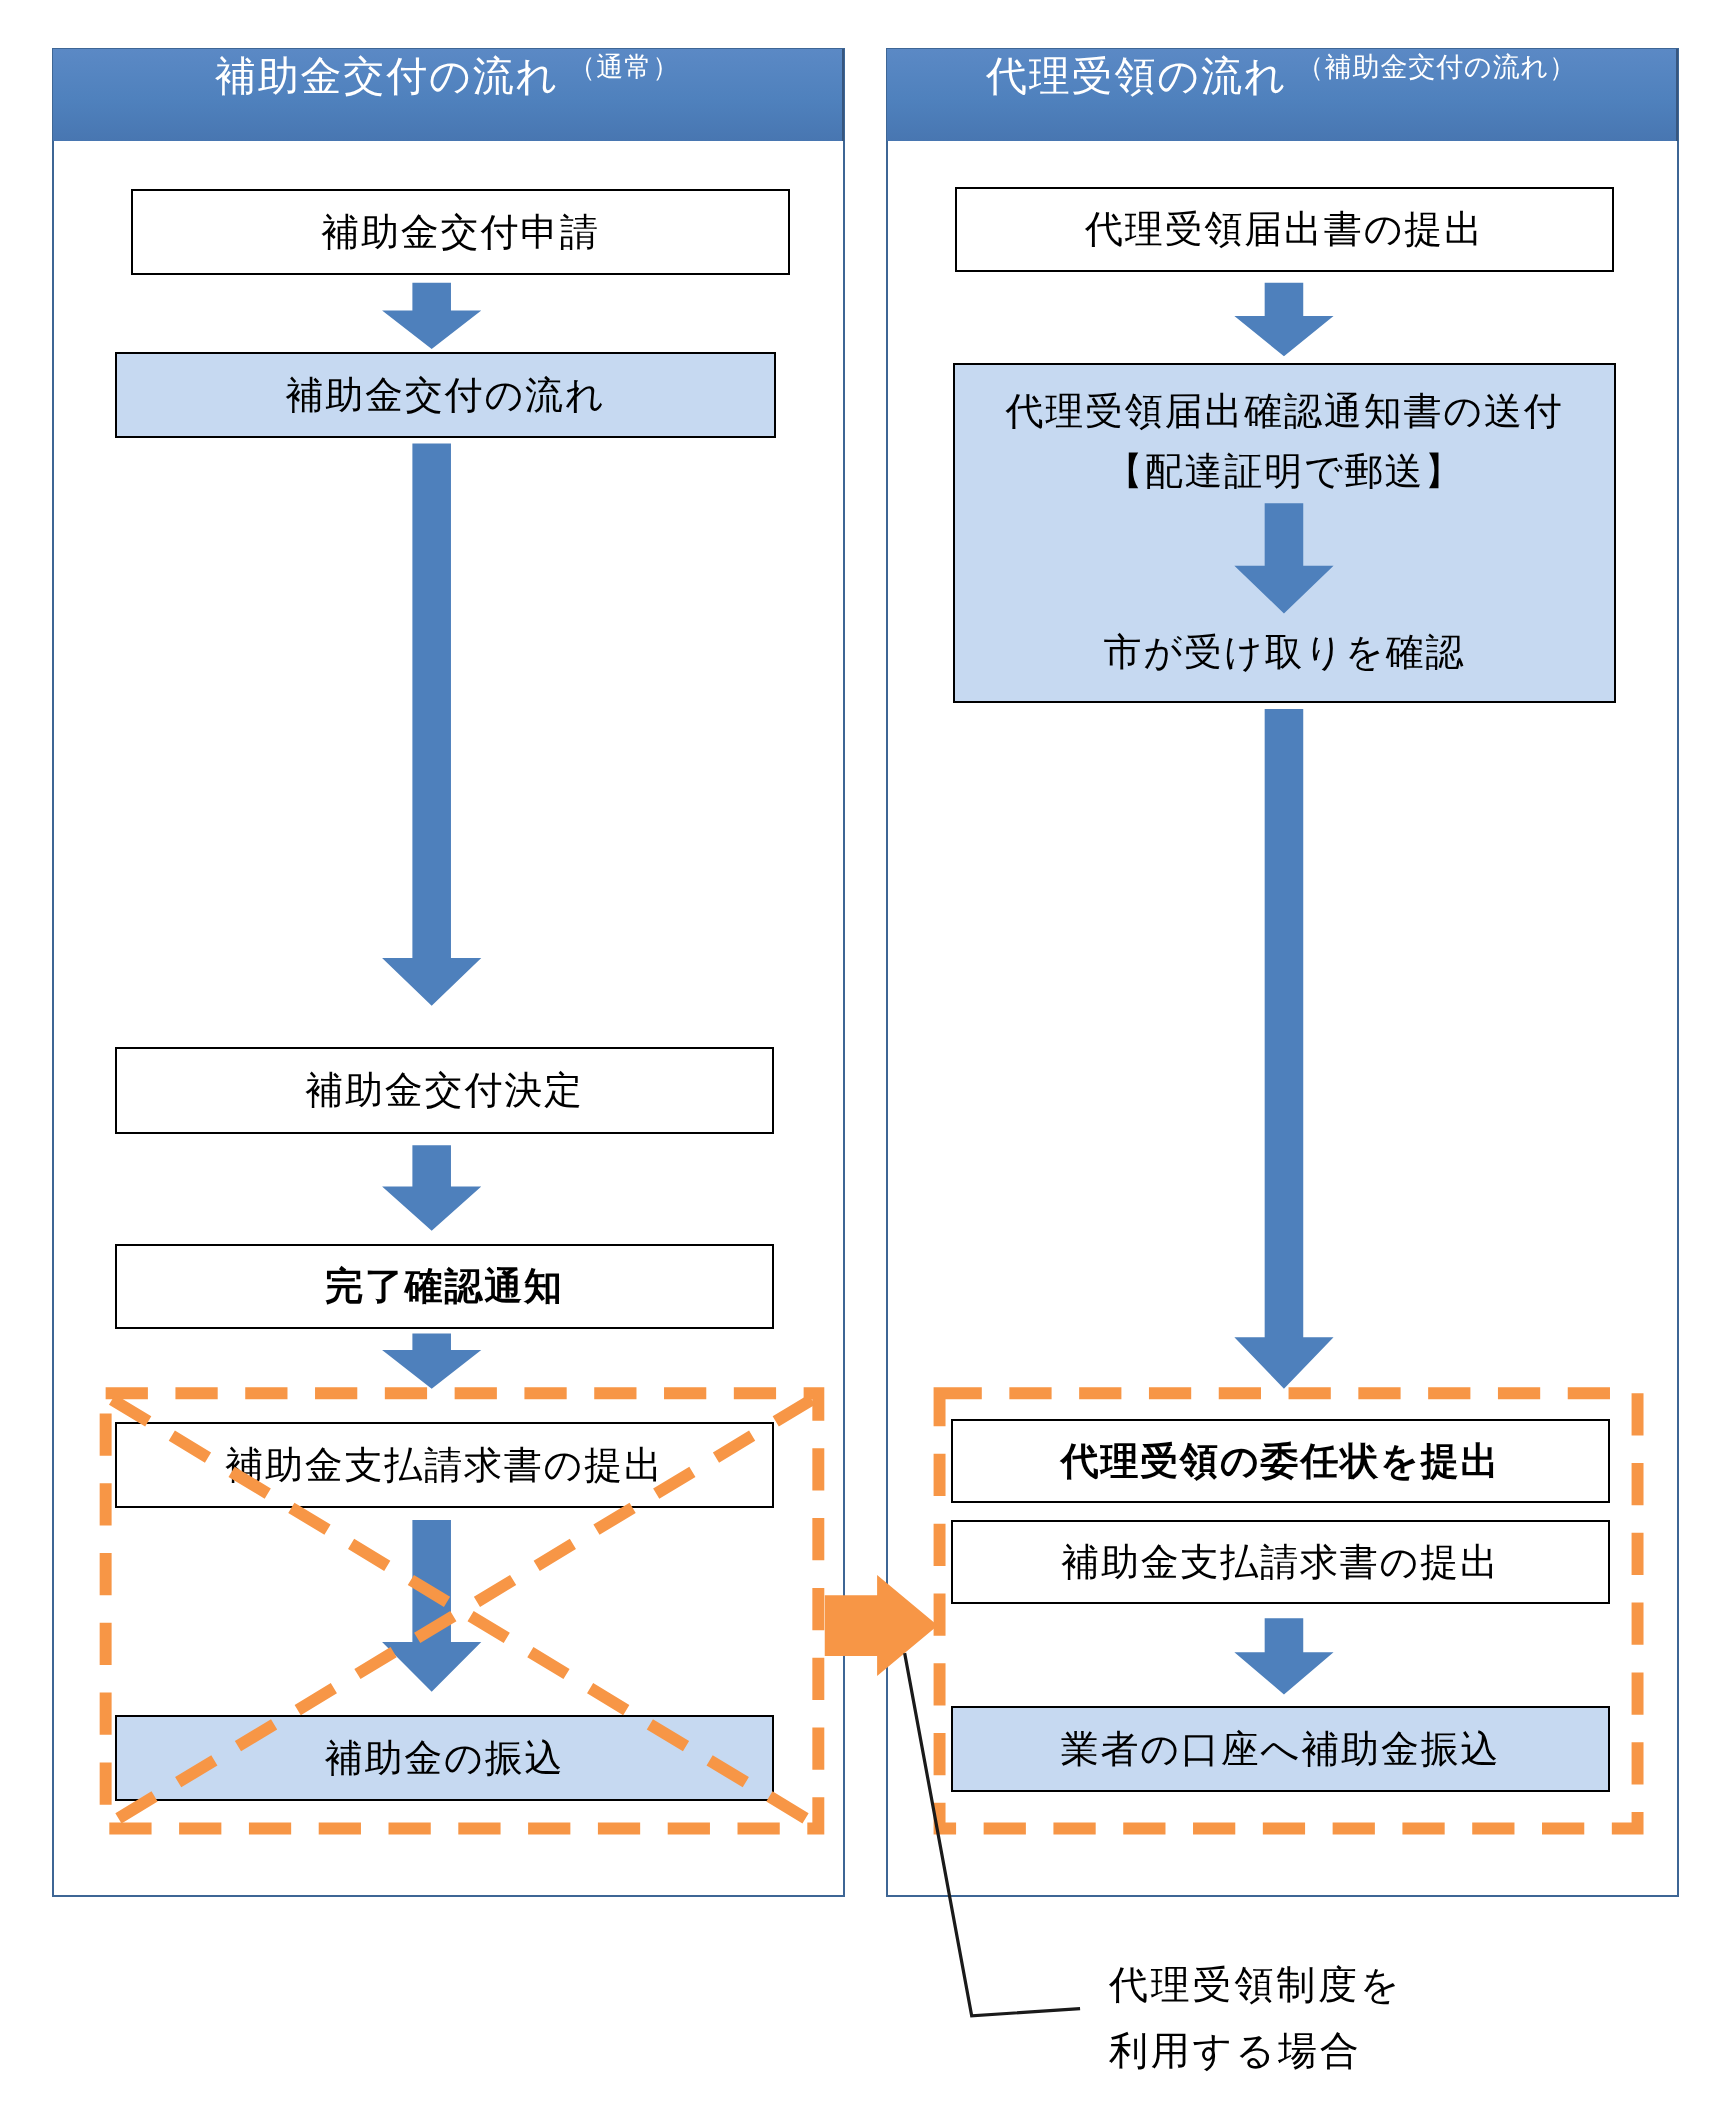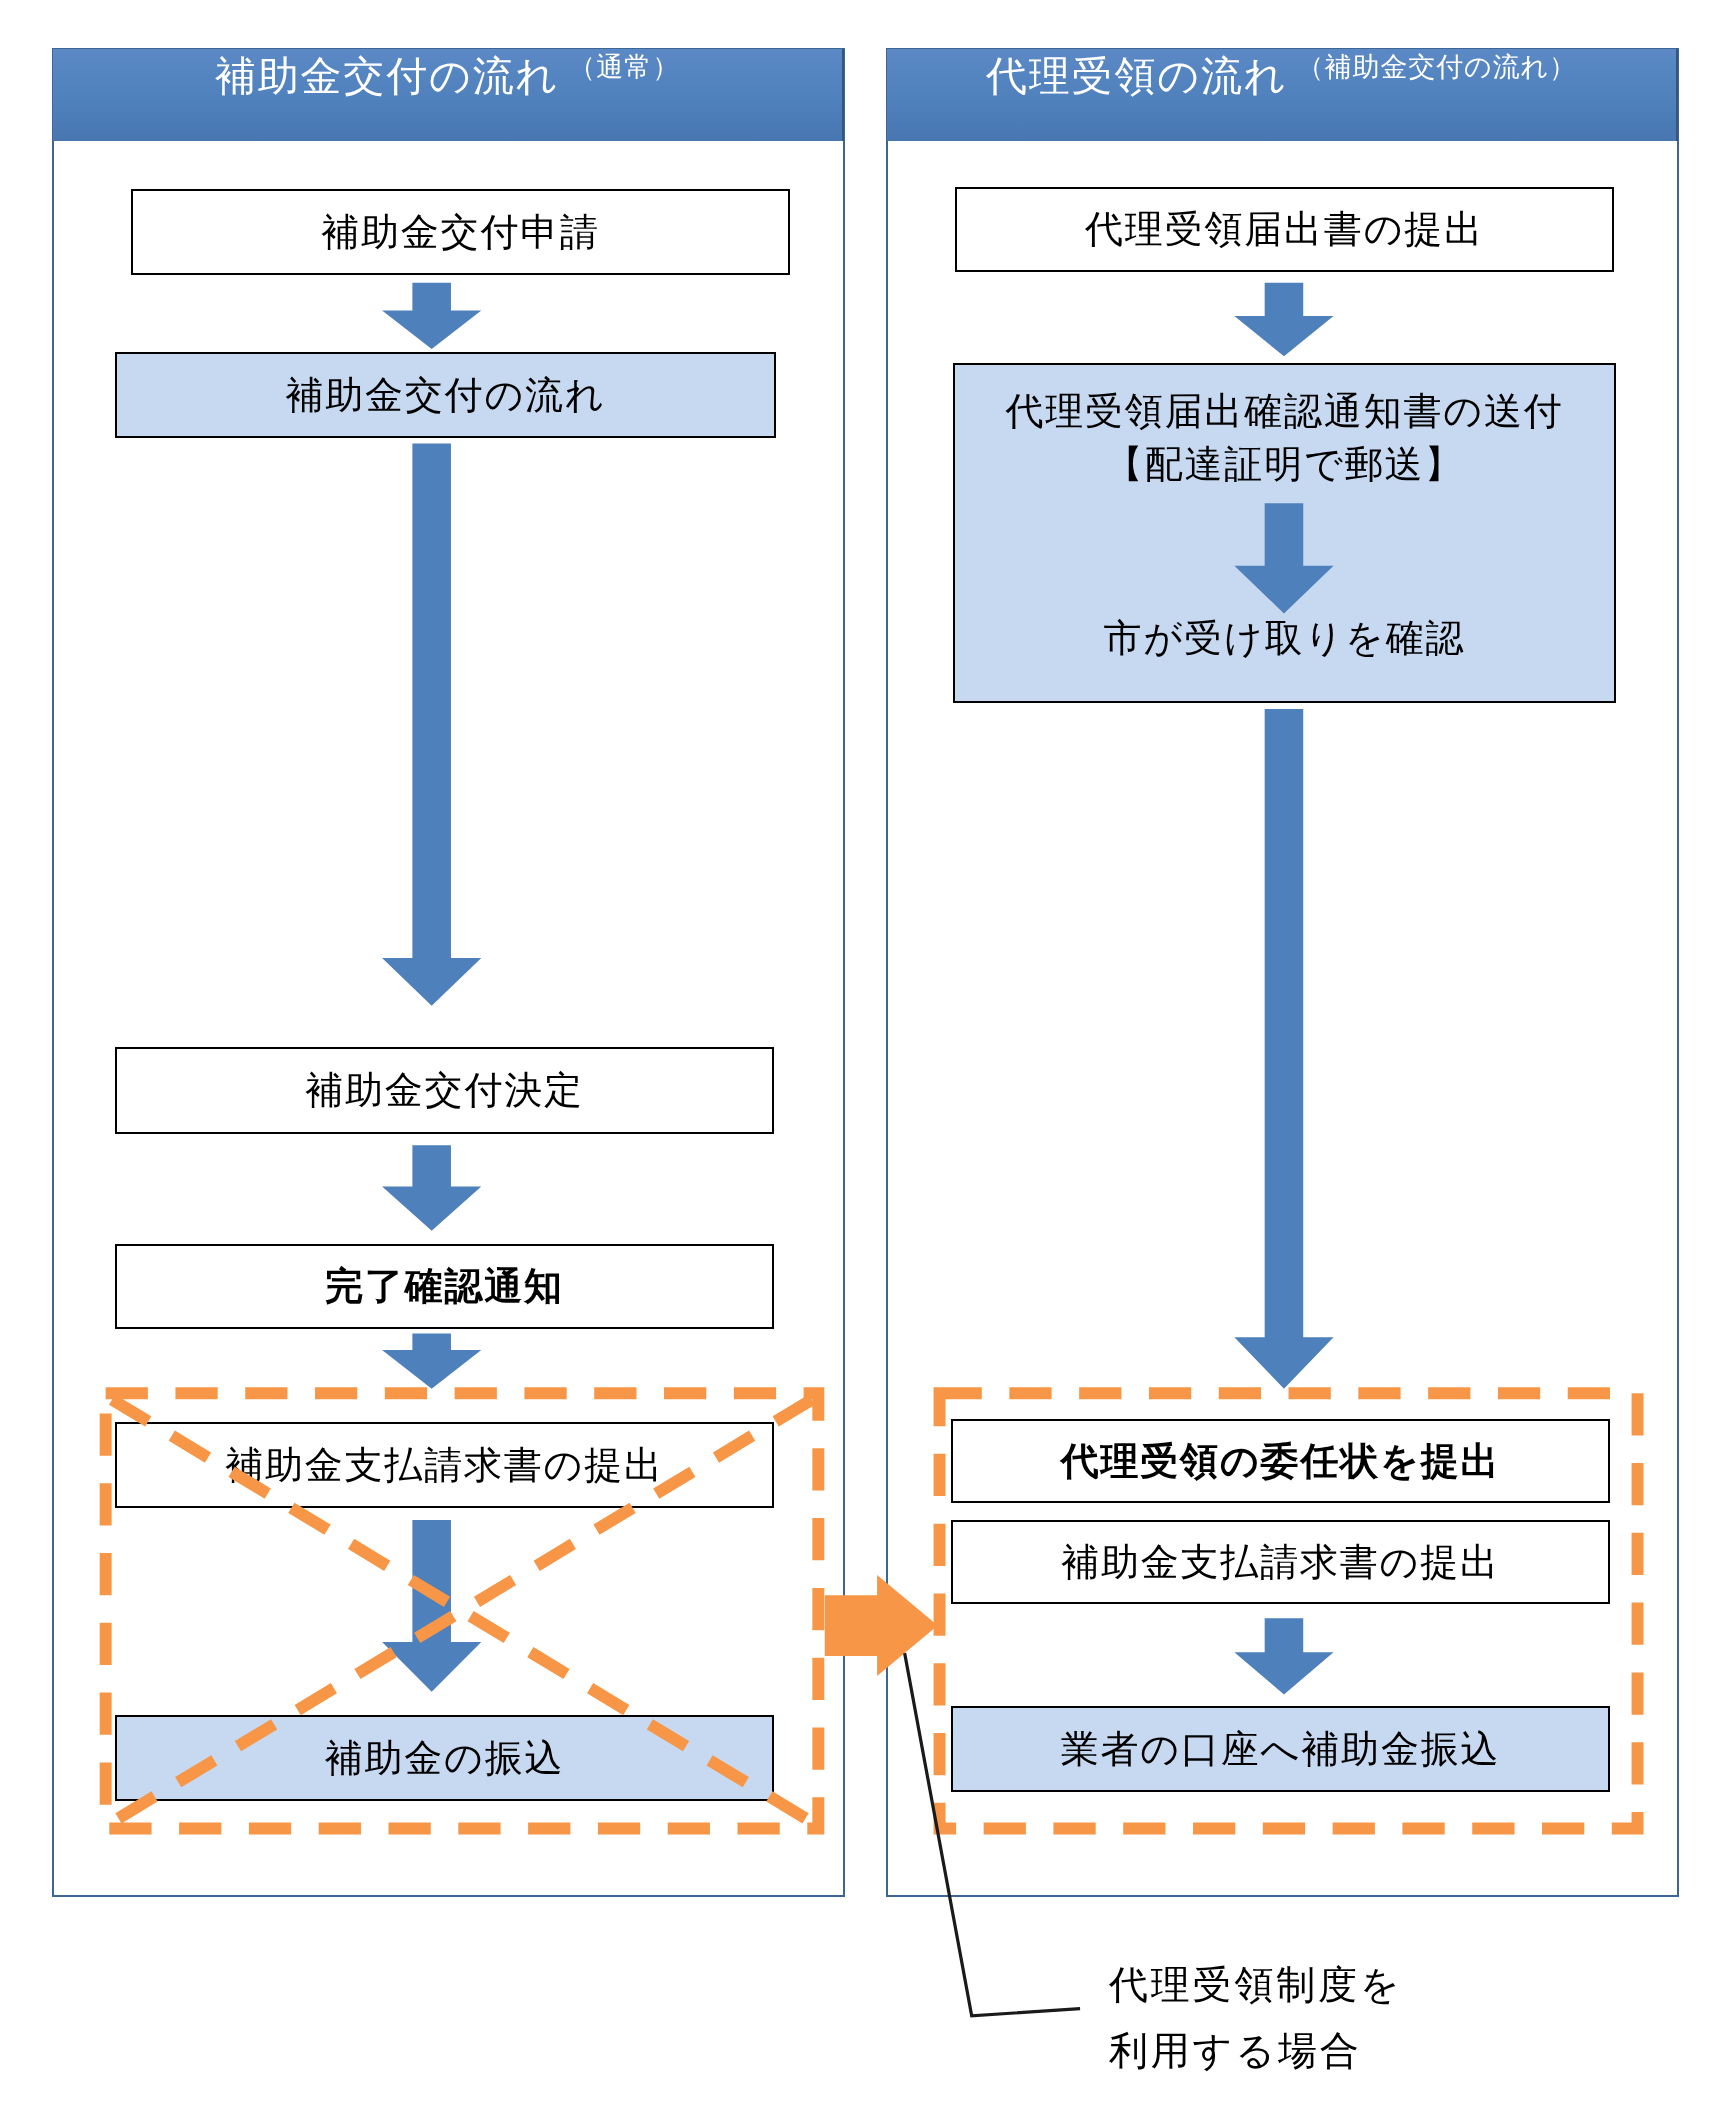--- a/index.html
+++ b/index.html
@@ -69,20 +69,21 @@
   .b-r1 { left: 955px; top: 187px;  width: 659px; height: 85px; }
   .b-r2 { left: 951px; top: 1419px; width: 659px; height: 84px; font-weight: bold; }
   .b-r3 { left: 951px; top: 1520px; width: 659px; height: 84px; }
   .b-r4 { left: 951px; top: 1706px; width: 659px; height: 86px; }
 
   .b-rbig {
     left: 953px; top: 363px; width: 663px; height: 340px;
     flex-direction: column;
     justify-content: flex-start;
     padding-top: 20px;
+    gap: 7px;
   }
   .b-rbig .line { line-height: 53px; height: 53px; }
   .b-rbig .line3 { margin-top: 121px; }
 
   
   .overlay {
     position: absolute;
     left: 0; top: 0;
     width: 1734px;
     height: 2116px;

